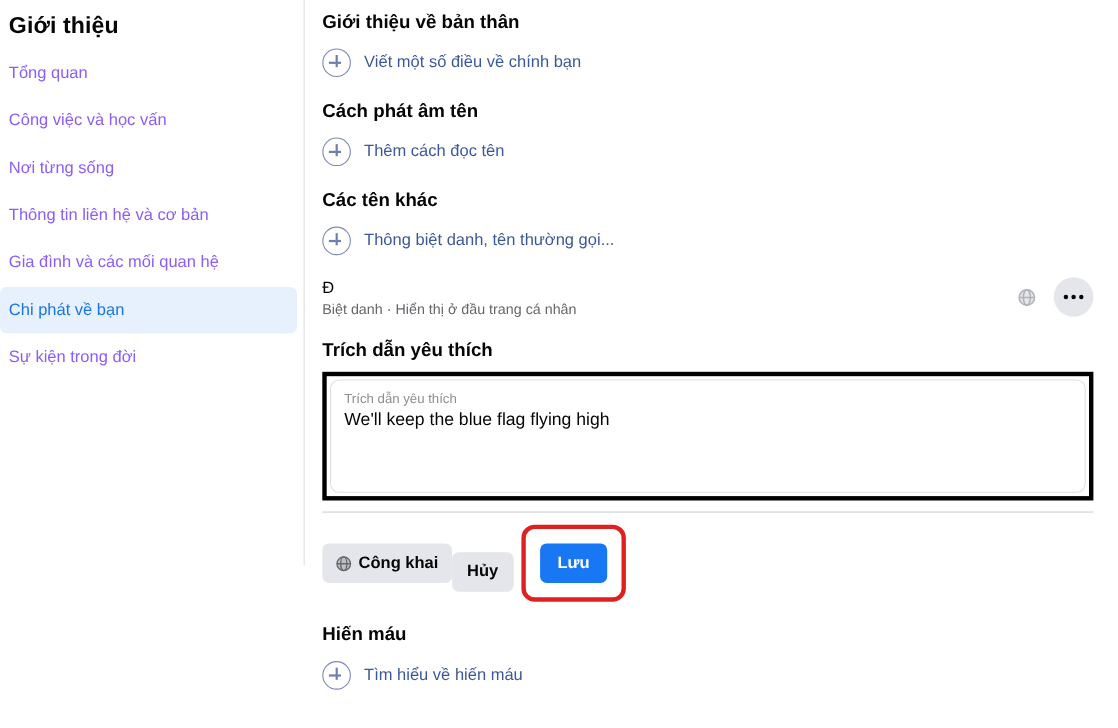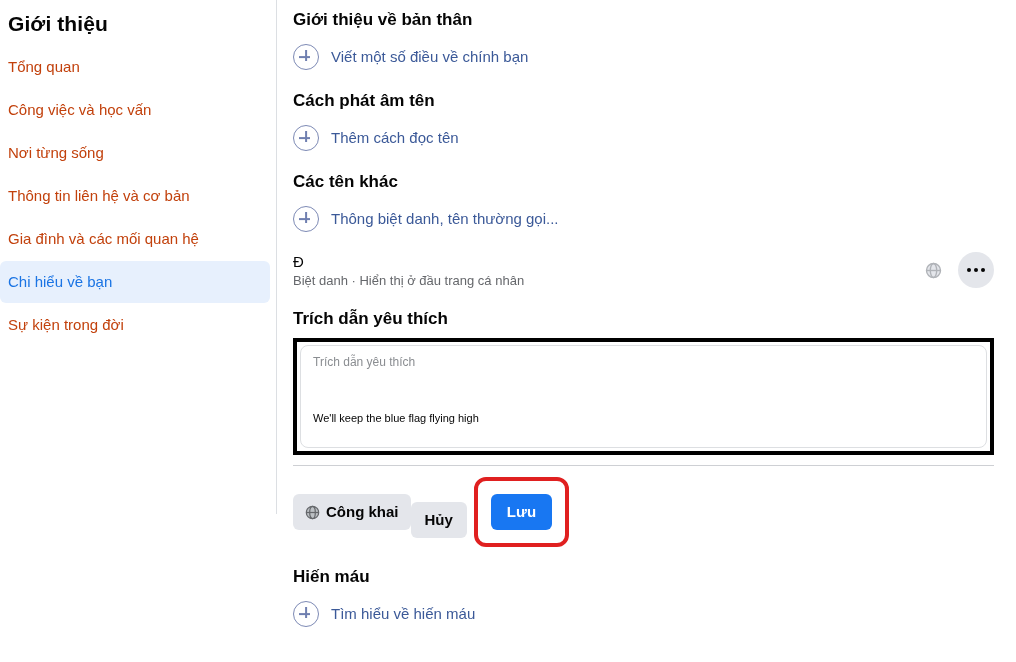--- a/index.html
+++ b/index.html
@@ -40,21 +40,21 @@
     padding: 12px 0 10px 8px;
     letter-spacing: 0.1px;
   }
   .nav-list {
     display: block;
     padding: 0 6px 0 0;
   }
   .nav-item {
     display: block;
     font-size: 15px;
-    color: #c2410c;
+    color: #8b5cf6;
     padding: 11px 8px 11px 8px;
     border-radius: 6px;
     margin: 0 0 1px 0;
     line-height: 20px;
     cursor: pointer;
     white-space: nowrap;
   }
   .nav-item.active {
     background: #e7f0fd;
     color: #1b74e4;
@@ -188,24 +188,23 @@
     display: flex;
     flex-direction: column;
   }
   .textarea-label {
     font-size: 12px;
     color: #8a8d91;
     line-height: 16px;
     margin-bottom: 1px;
   }
   .textarea-value {
-    font-size: 11px;
+    font-size: 16px;
     color: #050505;
     line-height: 22px;
-    margin-top: 36px;
   }
 
   .divider {
     height: 1px;
     background: #ced0d4;
     margin: 10px 0 0 0;
   }
 
   .button-row {
     display: flex;
@@ -284,21 +283,21 @@
       <div class="nav-item">
         <span>Nơi từng sống</span>
       </div>
       <div class="nav-item">
         <span>Thông tin liên hệ và cơ bản</span>
       </div>
       <div class="nav-item">
         <span>Gia đình và các mối quan hệ</span>
       </div>
       <div class="nav-item active">
-        <span>Chi hiểu về bạn</span>
+        <span>Chi phát về bạn</span>
       </div>
       <div class="nav-item">
         <span>Sự kiện trong đời</span>
       </div>
     </div>
   </nav>
 
   <main class="content">
 
     <h3 class="section-heading first">Giới thiệu về bản thân</h3>

